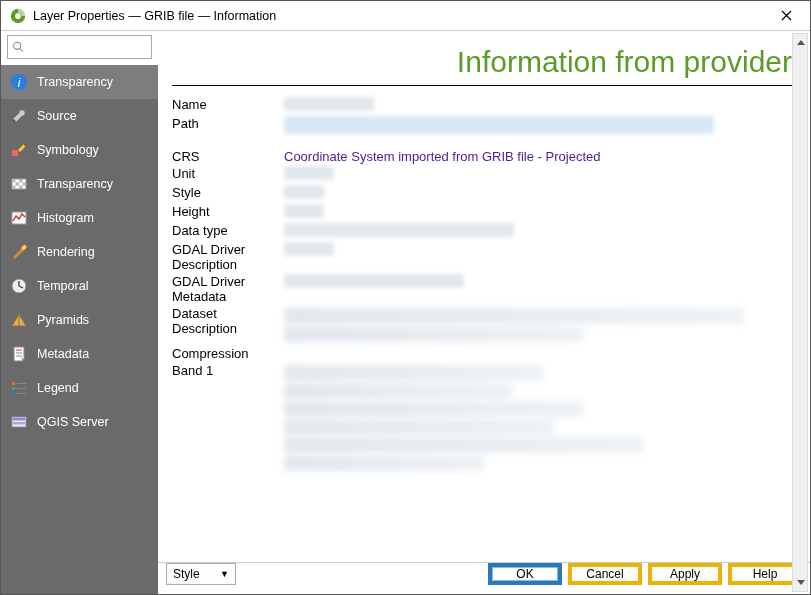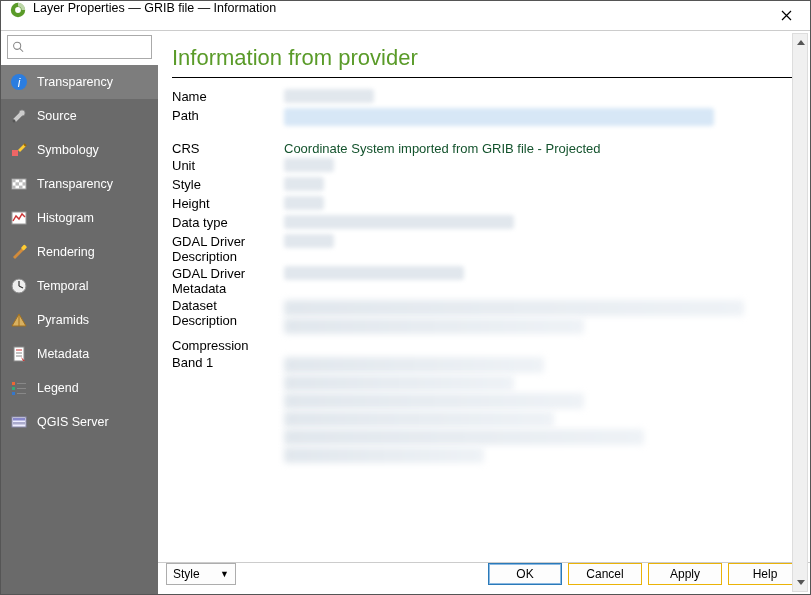--- a/index.html
+++ b/index.html
@@ -1,47 +1,47 @@
 <!DOCTYPE html>
 <html><head>
 <meta charset="utf-8">
 <style>
   * { box-sizing: border-box; margin: 0; padding: 0; font-family: "Segoe UI", Tahoma, sans-serif; }
   html, body { width: 811px; height: 595px; overflow: hidden; background: #fff; }
   .window { width: 811px; height: 595px; border: 1px solid #555; display: flex; flex-direction: column; background: #fff; }
-  .titlebar { height: 30px; display: flex; padding: 0 4px; border-bottom: 1px solid #ccc; background: #fff; }
+  .titlebar { height: 30px; display: flex; align-items: center; padding: 0 4px; border-bottom: 1px solid #ccc; background: #fff; }
   .titlebar .appicon { width: 18px; height: 18px; margin: 0 6px 0 4px; display: flex; align-items: center; justify-content: center; }
   .titlebar .title { font-size: 12.5px; color: #000; flex: 1; }
   .titlebar .close { width: 40px; height: 28px; display: flex; align-items: center; justify-content: center; cursor: pointer; font-size: 14px; }
   .body { flex: 1; display: flex; min-height: 0; }
   .leftcol { width: 157px; background: #fff; display: flex; flex-direction: column; border-right: 0; }
   .searchwrap { padding: 4px 6px 6px 6px; }
   .searchbox { position: relative; width: 145px; height: 24px; border: 1px solid #aaa; background: #fff; display: flex; align-items: center; padding-left: 4px; }
   .searchbox svg { width: 14px; height: 14px; }
   .searchbox input { border: none; outline: none; width: 100%; font-size: 12px; padding-left: 4px; background: transparent; }
   .sidebar { flex: 1; background: #6a6a6a; color: #fff; overflow: hidden; }
   .sb-item { display: flex; align-items: center; height: 34px; padding-left: 8px; cursor: pointer; font-size: 12.5px; }
   .sb-item .icon { width: 20px; height: 20px; margin-right: 8px; display: flex; align-items: center; justify-content: center; }
   .sb-item.active { background: #7d7d7d; }
   .maincol { flex: 1; display: flex; flex-direction: column; min-width: 0; position: relative; }
   .mainscroll { flex: 1; overflow: hidden; position: relative; padding: 14px 18px 10px 14px; }
   .scrollbar { position: absolute; right: 2px; top: 2px; bottom: 2px; width: 16px; background: #f0f0f0; border: 1px solid #ddd; }
   .scrollbar::before { content:""; position:absolute; top:6px; left:4px; width:0; height:0; border-left:4px solid transparent; border-right:4px solid transparent; border-bottom:5px solid #555; }
   .scrollbar::after { content:""; position:absolute; bottom:6px; left:4px; width:0; height:0; border-left:4px solid transparent; border-right:4px solid transparent; border-top:5px solid #555; }
-  h2.section { font-size: 22px; font-weight: 400; color: #5a9b29; margin: 0 0 6px 0; }
+  h2.section { font-size: 30px; font-weight: 400; color: #5a9b29; margin: 0 0 6px 0; text-align: right; }
   .hr { border-bottom: 1px solid #000; margin-bottom: 10px; }
   table.info { border-collapse: collapse; width: 100%; }
   table.info td { font-size: 13px; vertical-align: top; padding: 1px 0; }
   table.info td.k { width: 112px; font-weight: 400; color: #000; }
-  table.info td.v { color: #14532d; }
+  table.info td.v { color: #4c1d95; }
   .blur { display: inline-block; background: #e1e7ed; color: transparent; border-radius: 3px; height: 14px; filter: blur(2px); }
   .blurrow { background: linear-gradient(90deg,#e1e7ed 0%, #eef2f6 100%); height: 16px; margin: 2px 0; border-radius: 3px; filter: blur(3px); }
   .bottombar { height: 32px; border-top: 1px solid #ccc; display: flex; padding: 0 8px; gap: 6px; background: #fff; }
   .bottombar .spacer { flex: 1; }
-  .btn { height: 22px; min-width: 74px; padding: 0 10px; font-size: 12px; background: #fdfdfd; border: 1px solid #eab308; cursor: pointer; }
+  .btn { height: 22px; min-width: 74px; padding: 0 10px; font-size: 12px; background: #fdfdfd; border: 4px solid #eab308; cursor: pointer; }
   .btn.default { border-color: #2a7ab9; box-shadow: 0 0 0 1px #8bb9e2 inset; }
   .stylebtn { height: 22px; width: 70px; font-size: 12px; background: #fdfdfd; border: 1px solid #adadad; cursor: pointer; display: flex; align-items: center; justify-content: space-between; padding: 0 6px; }
   .stylebtn .chev { font-size: 9px; }
 </style>
 </head>
 <body>
 
 <div class="window">
   <div class="titlebar">
     <span class="appicon">

